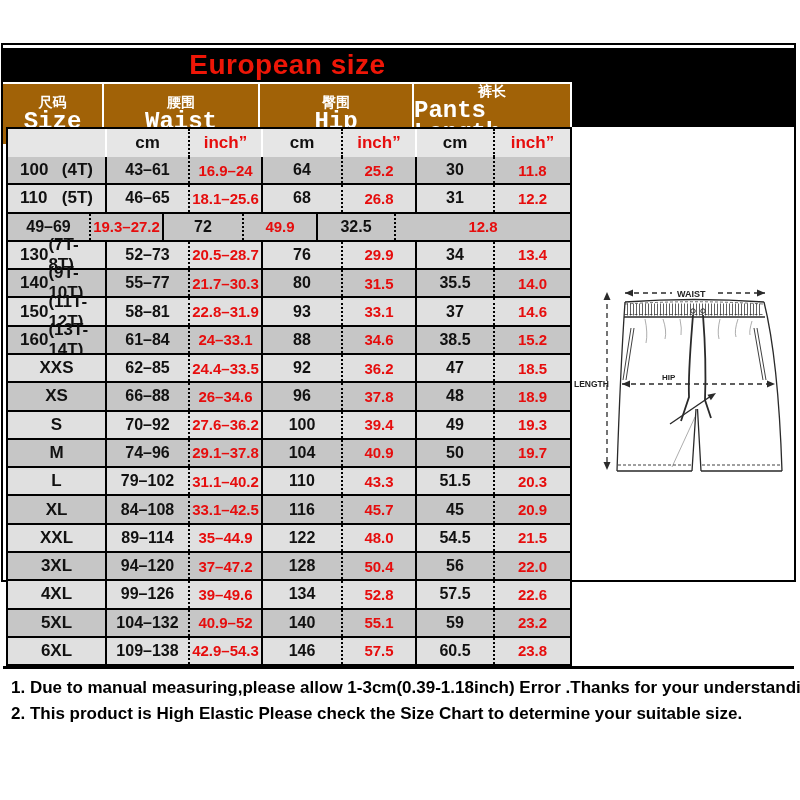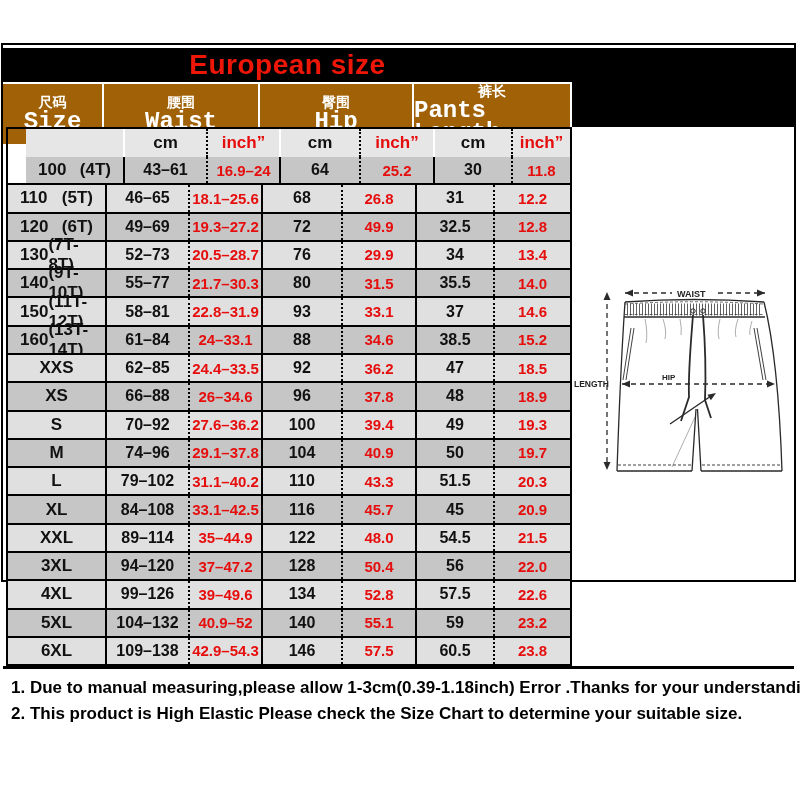--- a/index.html
+++ b/index.html
@@ -16,21 +16,21 @@
   .header-row{flex:1;display:flex;border-top:2px solid #fff;}
   .hcell{display:flex;flex-direction:column;align-items:center;justify-content:center;
          color:#fff;background:#a16207;border-right:2px solid #fff;box-sizing:border-box;font-family:Liberation Mono, monospace;}
   .hcell .zh{font-size:14px;line-height:16px;font-weight:bold;}
   .hcell .en{font-size:24px;line-height:22px;font-weight:bold;}
   .h1{width:101px}.h2{width:156px}.h3{width:154px}.h4{flex:1}
   
   .table{position:absolute;left:3px;top:82px;width:566px;height:539px;box-sizing:border-box;
          border:2px solid #000;display:flex;flex-direction:column;}
   .trow{display:flex;flex:1;align-items:stretch;border-top:2px solid #000;min-height:0;}
-  .trow:first-child{border-top:none;padding-left:18px;}
+  .trow:first-child{border-top:none;}
   .cell{display:flex;align-items:center;justify-content:center;box-sizing:border-box;
         font-weight:bold;min-width:0;}
   .c1{width:99px}.c2{width:83px}.c3{width:73px}.c4{width:80px}.c5{width:74px}.c6{width:78px}.c7{flex:1}
   .b-solid{border-right:2px solid #000}
   .b-dot{border-right:2px dotted #000}
   .subheader{height:28px;flex:0 0 28px;}
   .subheader .cell{background:var(--subheader-bg);font-size:17px;}
   .subheader .b-solid{border-right-color:#fff;}
   .dark .cell{background:var(--row-dark);}
   .light .cell{background:var(--row-light);}
@@ -103,24 +103,20 @@
             <span>110</span>
             <span>(5T)</span>
           </div>
           <div class="cell c2 b-dot cm-val">46–65</div>
           <div class="cell c3 b-solid inch-val">18.1–25.6</div>
           <div class="cell c4 b-dot cm-val">68</div>
           <div class="cell c5 b-solid inch-val">26.8</div>
           <div class="cell c6 b-dot cm-val">31</div>
           <div class="cell c7 inch-val">12.2</div>
         </div><div class="trow dark">
-          <div class="cell c1 b-solid size-val split">
-            <span>120</span>
-            <span>(6T)</span>
-          </div>
           <div class="cell c2 b-dot cm-val">49–69</div>
           <div class="cell c3 b-solid inch-val">19.3–27.2</div>
           <div class="cell c4 b-dot cm-val">72</div>
           <div class="cell c5 b-solid inch-val">49.9</div>
           <div class="cell c6 b-dot cm-val">32.5</div>
           <div class="cell c7 inch-val">12.8</div>
         </div><div class="trow light">
           <div class="cell c1 b-solid size-val split">
             <span>130</span>
             <span>(7T-8T)</span>

